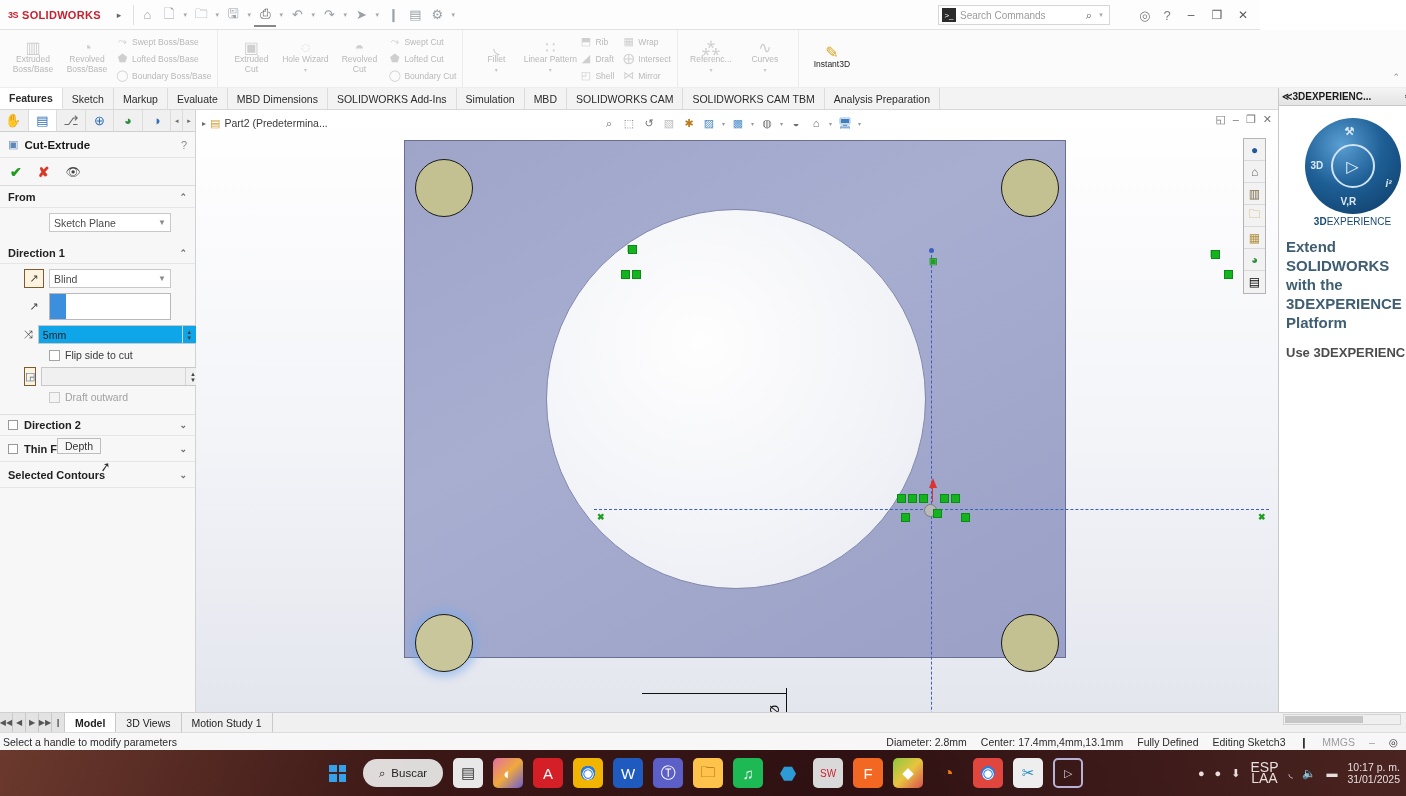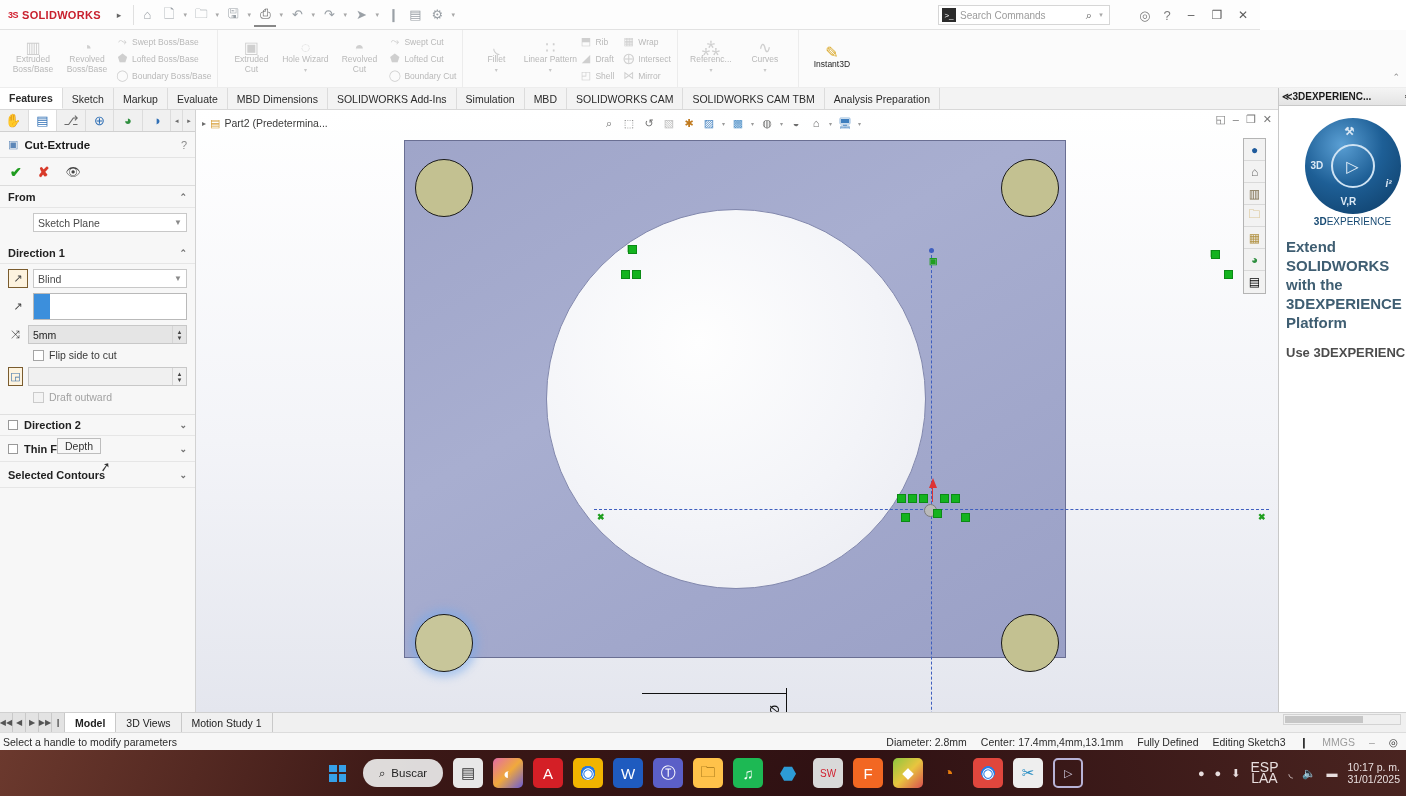--- a/index.html
+++ b/index.html
@@ -100,34 +100,34 @@
                 border-bottom: 1px solid #dcdcdc; background: #f7f7f7; }
   .ok { color: #1f9c1f; font-size: 14px; font-weight: bold; }
   .cancel { color: #d83a2a; font-size: 14px; font-weight: bold; }
   .eye { color: #444; font-size: 12px; }
   .sec-head {
     height: 22px; display: flex; align-items: center; padding: 0 8px; font-weight: bold;
     font-size: 11px; color: #222; border-bottom: 1px solid #e6e6e6; background: #f7f7f7;
   }
   .sec-head .chev { margin-left: auto; color: #6f6f6f; font-size: 9px; }
   .sec-head .cb { width: 10px; height: 10px; border: 1px solid #999; background: #fff; margin-right: 6px; }
-  .sec-body { padding: 5px 8px; background: #f7f7f7; }
+  .sec-body { padding: 5px 24px; background: #f7f7f7; }
   .row { display: flex; align-items: center; gap: 5px; margin-bottom: 5px; }
   .icobox { width: 20px; height: 19px; border: 1px solid #cdcdcd; background: #fff;
             display: flex; align-items: center; justify-content: center; font-size: 11px; color: #444; }
   .icobox.flat { border: none; background: transparent; }
   .icobox.sel { border: 1px solid #7a5c2e; background: #fdf3df; }
   .sel-field {
     flex: 1; height: 19px; border: 1px solid #c8c8c8; background: #fff;
     display: flex; align-items: center; padding: 0 4px; font-size: 10.5px; color: #4a4a4a;
   }
   .sel-field .cv { margin-left: auto; color: #8a8a8a; font-size: 8px; }
   .sel-field.indent { margin-left: 25px; }
   .numfield {
-    flex: 1; height: 19px; border: 1px solid #c8c8c8; background: #e5e5e5; display: flex; align-items: center;
+    flex: 1; height: 19px; border: 1px solid #c8c8c8; background: #0ea5e9; display: flex; align-items: center;
   }
   .numfield input {
     flex: 1; border: none; outline: none; font-size: 10.5px; color: #222; padding: 0 4px;
     font-family: "Liberation Sans", sans-serif; background: transparent;
   }
   .numfield.dim { background: #f0f0f0; }
   .spin { width: 14px; height: 17px; border-left: 1px solid #d5d5d5; display: flex;
           flex-direction: column; align-items: center; justify-content: center; font-size: 6px; color: #444; }
   .bluebar {
     flex: 1; height: 27px; border: 1px solid #b9b9b9; background: #fff; position: relative;

